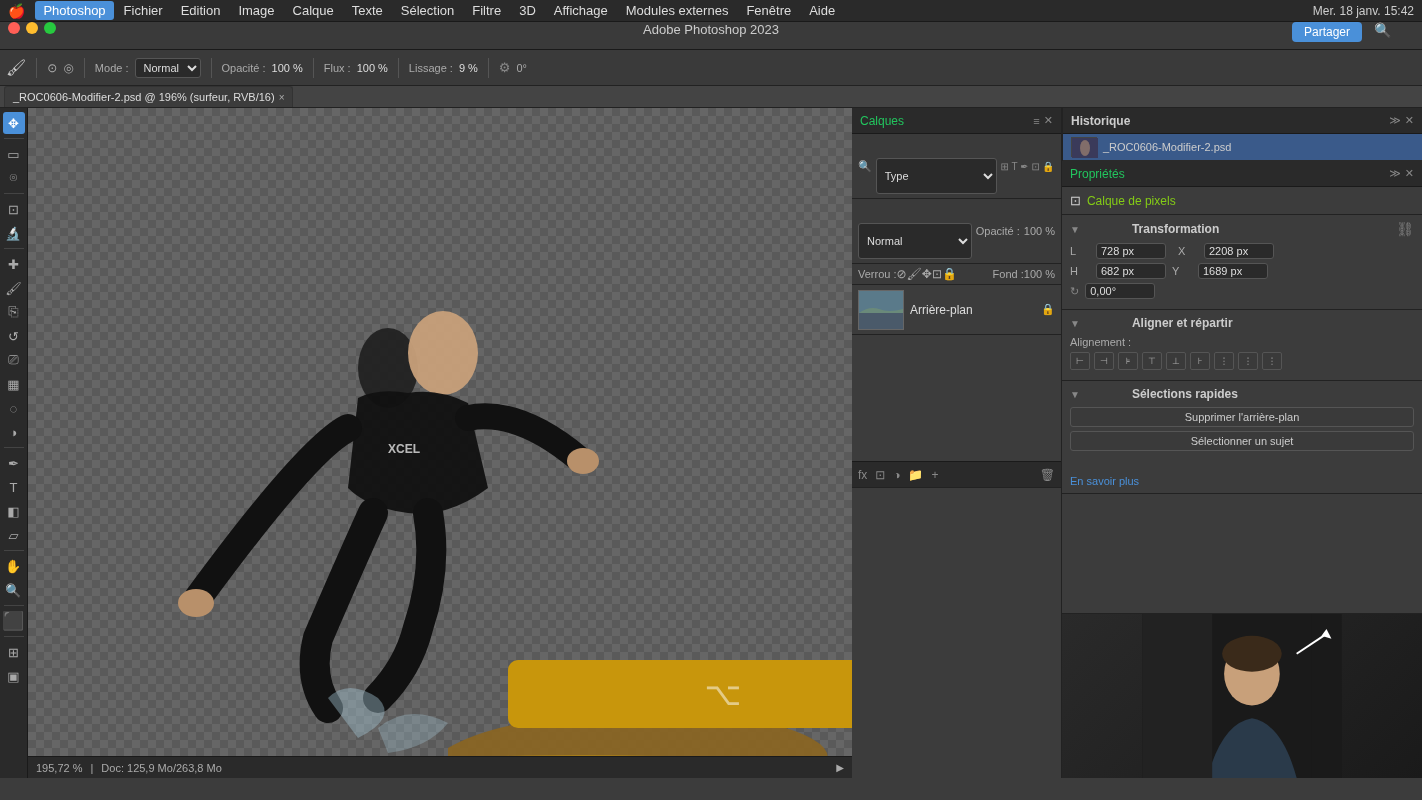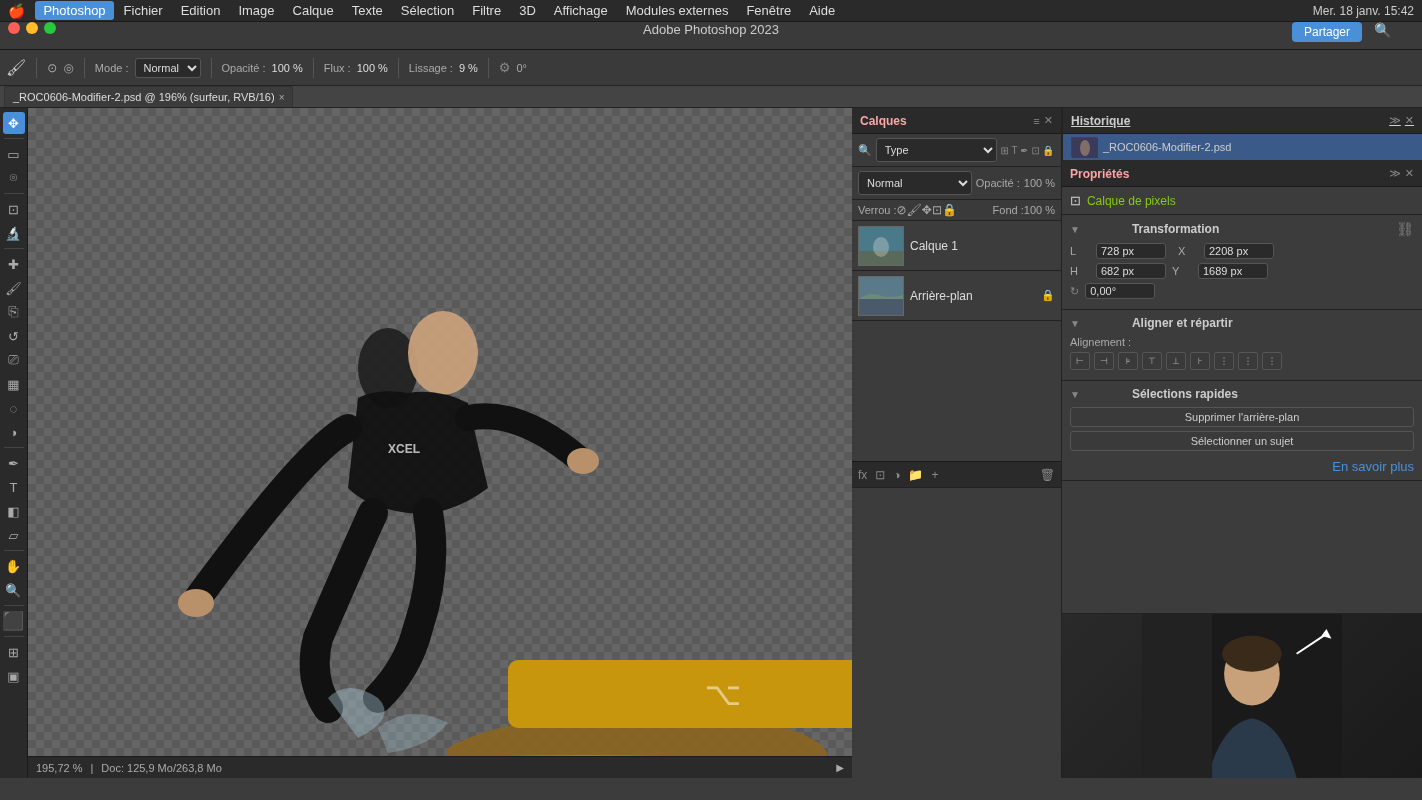--- a/index.html
+++ b/index.html
@@ -100,31 +100,31 @@
     
     #layers-panel {
       height: 380px; display: flex; flex-direction: column;
       border-bottom: 1px solid #222;
     }
     .panel-header {
       height: 26px; background: #2a2a2a;
       display: flex; align-items: center; padding: 0 8px;
       border-bottom: 1px solid #1a1a1a; gap: 4px;
     }
-    .panel-title { font-size: 12px; font-weight: 700; color: #fca5a5; flex: 1; }
+    .panel-title { font-size: 12px; font-weight: 400; color: #22c55e; flex: 1; }
     .panel-icon { font-size: 11px; color: #888; cursor: pointer; }
 
     .layers-controls {
       background: #3a3a3a; padding: 4px 6px;
       display: flex; align-items: center; gap: 4px;
       border-bottom: 1px solid #222;
     }
     .layers-mode-select {
       background: #2a2a2a; color: #ddd; border: 1px solid #555;
-      border-radius: 3px; padding: 1px 4px; font-size: 11px; height: 24px; flex: 1;
+      border-radius: 3px; padding: 1px 4px; font-size: 11px; height: 36px; flex: 1; margin-top: 20px;
     }
     .layers-opacity { font-size: 11px; color: #aaa; }
 
     .layers-lock-row {
       background: #3a3a3a; padding: 3px 6px;
       display: flex; align-items: center; 
       border-bottom: 1px solid #222; font-size: 11px; color: #aaa;
     }
 
     .layers-list { flex: 1; overflow-y: auto; }
@@ -171,38 +171,38 @@
     .prop-value {
       font-size: 11px; color: #ddd; background: #2a2a2a; border: 1px solid #555;
       border-radius: 3px; padding: 1px 4px; width: 70px;
     }
     .prop-unit { font-size: 11px; color: #888; }
     .prop-btn {
       background: #3a3a3a; border: 1px solid #555; color: #ccc;
       border-radius: 3px; padding: 3px 0; font-size: 11px; cursor: pointer;
       width: 100%; margin-bottom: 4px;
     }
-    .prop-link { color: #4a90d9; font-size: 13px; text-align: right; display: block; margin-top: 4px; cursor: pointer; }
+    .prop-link { color: #4a90d9; font-size: 11px; text-align: left; display: block; margin-top: 20px; cursor: pointer; }
 
     .align-row { display: flex; align-items: center; gap: 4px; margin-bottom: 4px; }
     .align-btn {
       width: 20px; height: 18px; background: #3a3a3a; border: 1px solid #555;
       border-radius: 2px; cursor: pointer; display: flex; align-items: center; justify-content: center;
       font-size: 9px; color: #aaa;
     }
 
     
     #history-panel {
       width: 200px; background: #333; border-left: 1px solid #222;
       flex-shrink: 0; display: flex; flex-direction: column;
     }
     .history-header {
       height: 26px; background: #2a2a2a;
       display: flex; align-items: center; padding: 0 8px;
-      border-bottom: 1px solid #1a1a1a; gap: 4px; text-decoration: underline;
+      border-bottom: 1px solid #1a1a1a; gap: 4px;
     }
     .history-title { font-size: 12px; font-weight: 600; color: #ccc; flex: 1; }
     .history-item {
       display: flex; align-items: center; gap: 6px;
       padding: 3px 8px; border-bottom: 1px solid #2a2a2a; cursor: pointer;
     }
     .history-item.active { background: #3a5a8a; }
     .history-thumb { width: 26px; height: 20px; background: #555; border: 1px solid #444; }
     .history-label { font-size: 11px; color: #ccc; }
 
@@ -427,30 +427,20 @@
           <span style="font-size:12px;">⊡</span>
           <span style="font-size:12px;">🔒</span>
           <span style="flex:1"></span>
           <span>Fond :</span>
           <span>100 %</span>
         </div>
 
         <div class="layers-list">
 
 
-          <div class="layer-item">
-            <div class="layer-thumb layer-thumb-calque1">
-              <svg width="44" height="38" viewBox="0 0 44 38">
-                <rect width="44" height="38" fill="#4a7a8a"></rect>
-                <rect x="0" y="24" width="44" height="14" fill="#5a6a5a"></rect>
-                <ellipse cx="22" cy="20" rx="8" ry="10" fill="#eee" opacity="0.3"></ellipse>
-              </svg>
-            </div>
-            <span class="layer-name">Calque 1</span>
-          </div>
 
           <div class="layer-item">
             <div class="layer-thumb layer-thumb-arriere">
               <svg width="44" height="38" viewBox="0 0 44 38">
                 <rect width="44" height="38" fill="#5a7a8a"></rect>
                 <rect x="0" y="22" width="44" height="16" fill="#4a5a6a"></rect>
                 <path d="M0 22 Q10 15 20 18 Q30 22 44 18 L44 22 Z" fill="#6a8a7a"></path>
               </svg>
             </div>
             <span class="layer-name">Arrière-plan</span>

